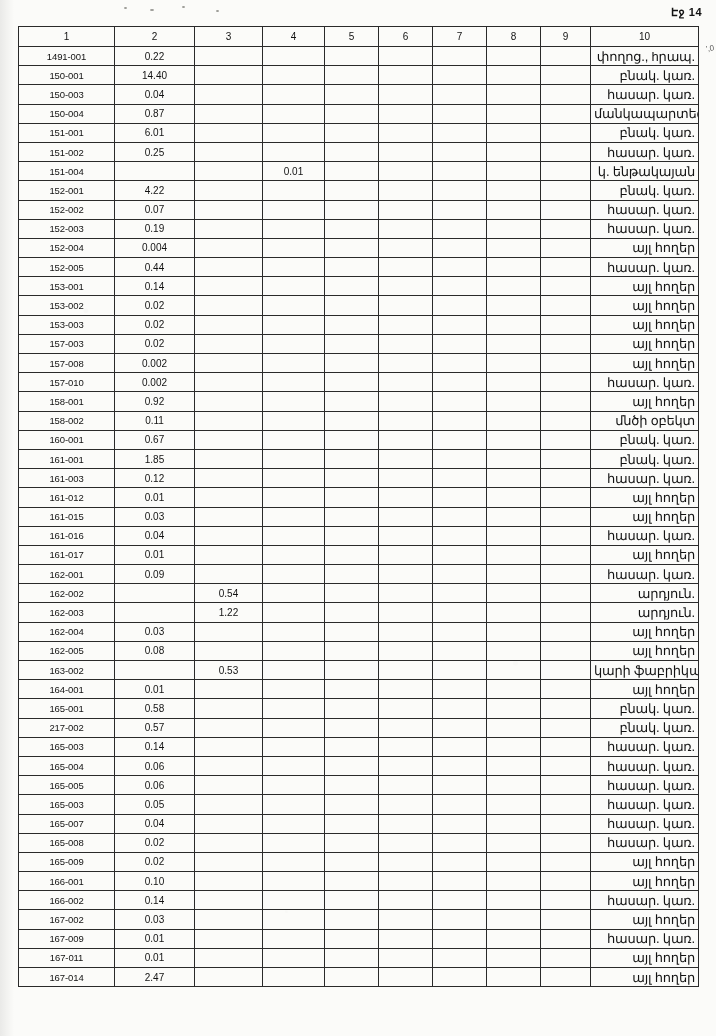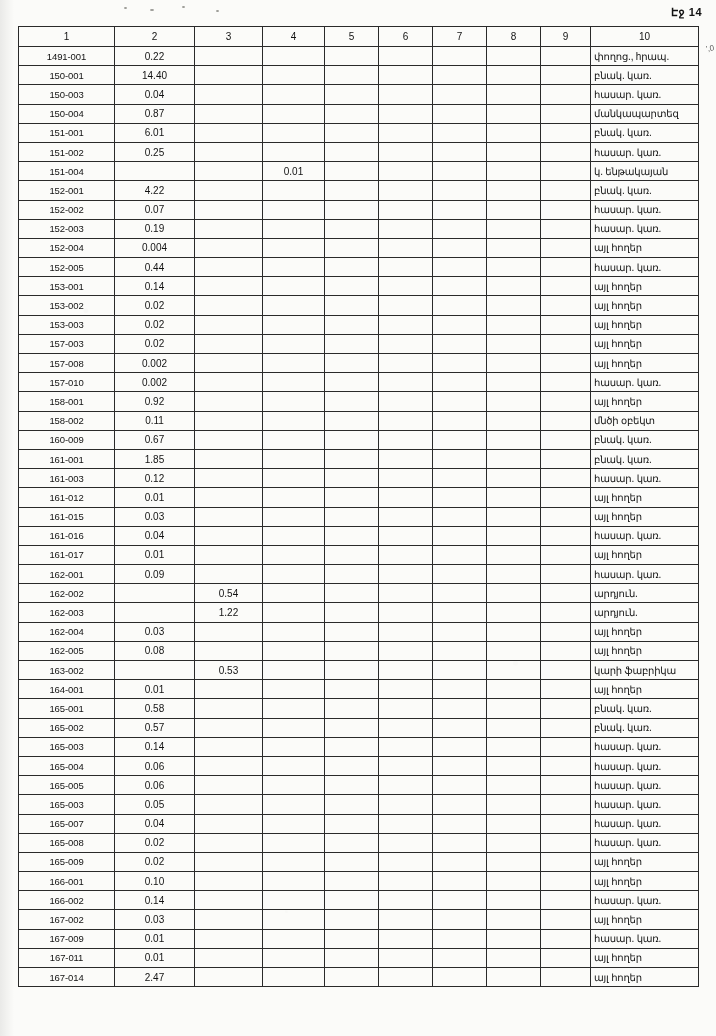--- a/index.html
+++ b/index.html
@@ -91,23 +91,23 @@
     text-align: center;
     padding-left: 5px;
     font-size: 9.5px;
     letter-spacing: -0.1px;
   }
   td.num {
     text-align: center;
     font-size: 10px;
   }
   td.desc {
-    text-align: left;
+    text-align: right;
     padding-left: 4px;
-    font-size: 10px;
+    font-size: 13px;
     letter-spacing: -0.2px;
   }
   .sidemark {
     position: absolute;
     right: 2px;
     top: 44px;
     font-size: 8px;
     color: #5a5a5a;
     transform: rotate(-8deg);
   }
@@ -398,21 +398,21 @@
           <td class="num"></td>
           <td class="num"></td>
           <td class="num"></td>
           <td class="num"></td>
           <td class="num"></td>
           <td class="num"></td>
           <td class="num"></td>
           <td class="desc">մնծի օբեկտ</td>
         </tr>
         <tr>
-          <td class="code">160-009</td>
+          <td class="code">160-001</td>
           <td class="num">0.67</td>
           <td class="num"></td>
           <td class="num"></td>
           <td class="num"></td>
           <td class="num"></td>
           <td class="num"></td>
           <td class="num"></td>
           <td class="num"></td>
           <td class="desc">բնակ. կառ.</td>
         </tr>
@@ -578,21 +578,21 @@
           <td class="num"></td>
           <td class="num"></td>
           <td class="num"></td>
           <td class="num"></td>
           <td class="num"></td>
           <td class="num"></td>
           <td class="num"></td>
           <td class="desc">բնակ. կառ.</td>
         </tr>
         <tr>
-          <td class="code">165-002</td>
+          <td class="code">217-002</td>
           <td class="num">0.57</td>
           <td class="num"></td>
           <td class="num"></td>
           <td class="num"></td>
           <td class="num"></td>
           <td class="num"></td>
           <td class="num"></td>
           <td class="num"></td>
           <td class="desc">բնակ. կառ.</td>
         </tr>

